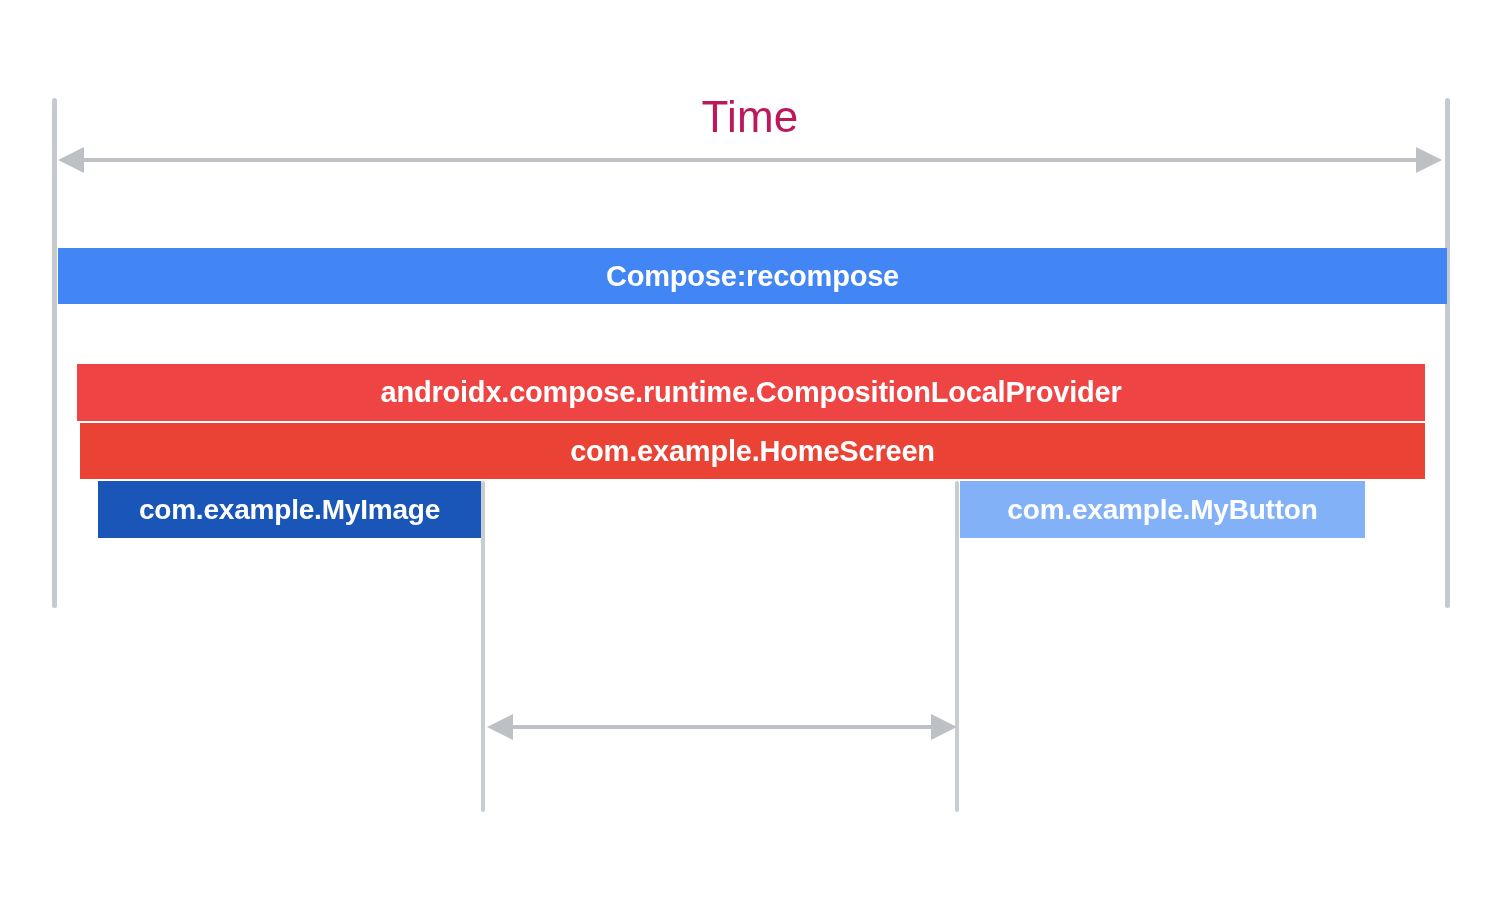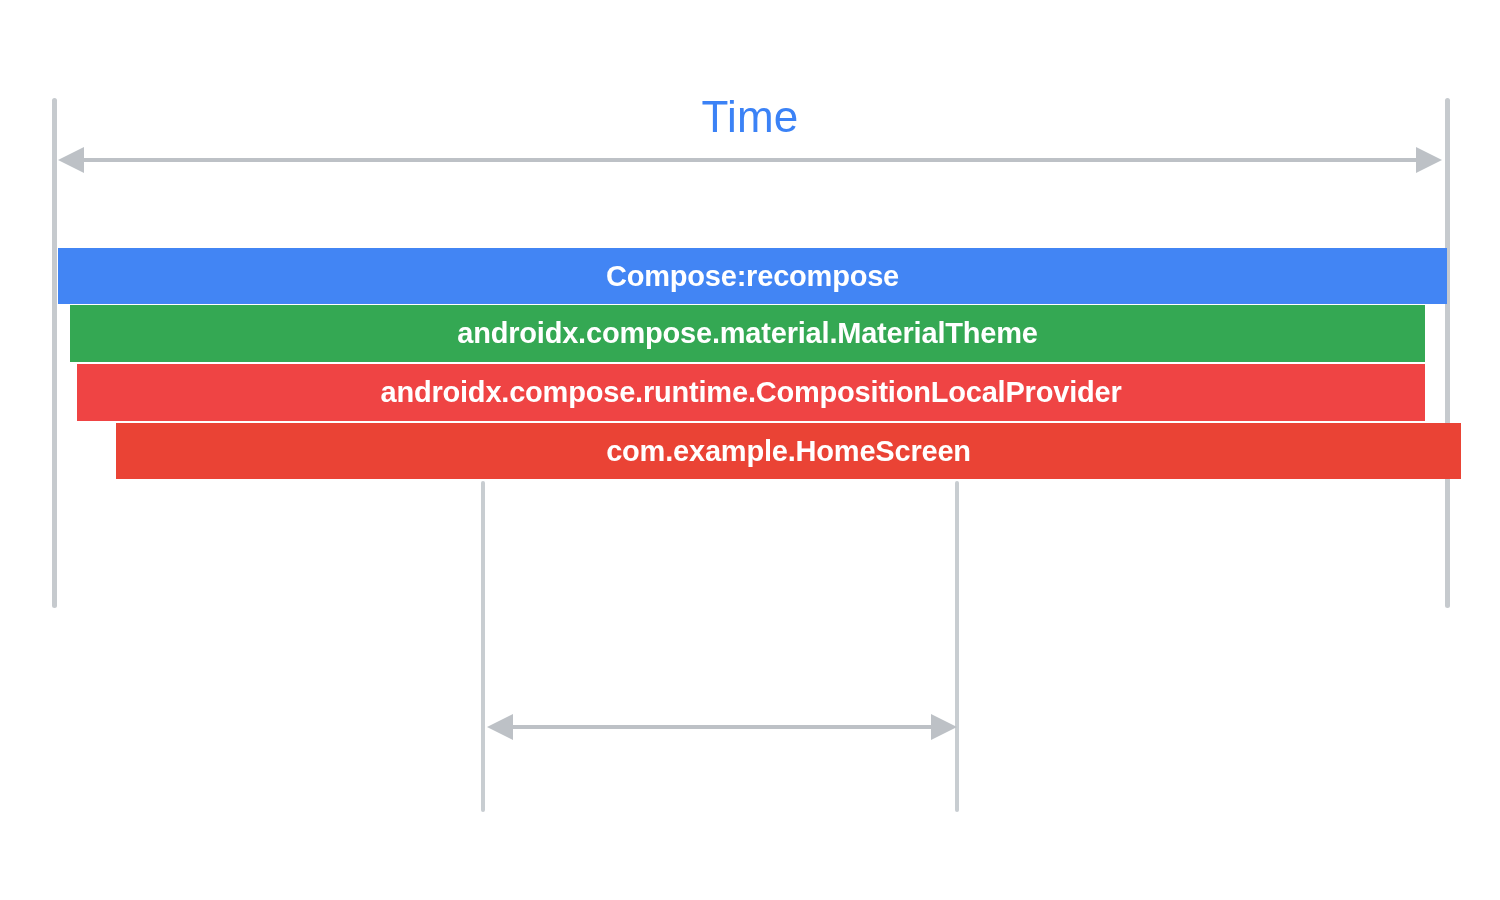--- a/index.html
+++ b/index.html
@@ -51,21 +51,21 @@
     border-top: 13px solid transparent;
     border-bottom: 13px solid transparent;
   }
   .arrow-head.left  { border-right: 26px solid #bdc1c6; }
   .arrow-head.right { border-left: 26px solid #bdc1c6; }
 
   
   .heading {
     position: absolute;
     text-align: center;
-    color: #3b82f6;
+    color: #be185d;
     font-weight: 400;
     white-space: nowrap;
   }
   #title-time {
     font-size: 44px;
     letter-spacing: 0.2px;
   }
   #untraced-label {
     font-size: 44px;
     letter-spacing: 0.2px;
@@ -105,33 +105,36 @@
   <div class="arrow-row" style="left:58px; top:147px; width:1384px;">
     <span class="arrow-head left"></span>
     <span class="arrow-shaft"></span>
     <span class="arrow-head right"></span>
   </div>
 
   <div class="bar" id="bar-compose-recompose" style="left: 58px; top: 248px; width: 1389px; height: 56px; background: rgb(66, 133, 244);">
     <span class="bar-label">Compose:recompose</span>
   </div>
 
-  <div class="bar" id="bar-material-theme" style="left: 70px; top: 305px; width: 1355px; height: 57px; background: rgb(52, 168, 83);">
-    <span class="bar-label">androidx.compose.material.MaterialTheme</span>
-  </div>
 
   <div class="bar" id="bar-composition-local-provider" style="left: 77px; top: 364px; width: 1348px; height: 57px; background: #ef4444;">
     <span class="bar-label">androidx.compose.runtime.CompositionLocalProvider</span>
   </div>
 
-  <div class="bar" id="bar-home-screen" style="left: 80px; top: 423px; width: 1345px; height: 56px; background: rgb(234, 67, 53); margin-left: 36px;">
+  <div class="bar" id="bar-home-screen" style="left: 80px; top: 423px; width: 1345px; height: 56px; background: rgb(234, 67, 53);">
     <span class="bar-label">com.example.HomeScreen</span>
   </div>
 
+  <div class="bar small" id="bar-my-image" style="left: 98px; top: 481px; width: 383px; height: 57px; background: rgb(26, 86, 184);">
+    <span class="bar-label">com.example.MyImage</span>
+  </div>
 
+  <div class="bar small" id="bar-my-button" style="left: 960px; top: 481px; width: 405px; height: 57px; background: rgb(130, 177, 247);">
+    <span class="bar-label">com.example.MyButton</span>
+  </div>
 
   <div class="vline thin" style="left:481px; top:481px; height:331px;"></div>
   <div class="vline thin" style="left:955px; top:481px; height:331px;"></div>
 
   <div class="arrow-row" style="left:487px; top:714px; width:470px;">
     <span class="arrow-head left"></span>
     <span class="arrow-shaft"></span>
     <span class="arrow-head right"></span>
   </div>
 

